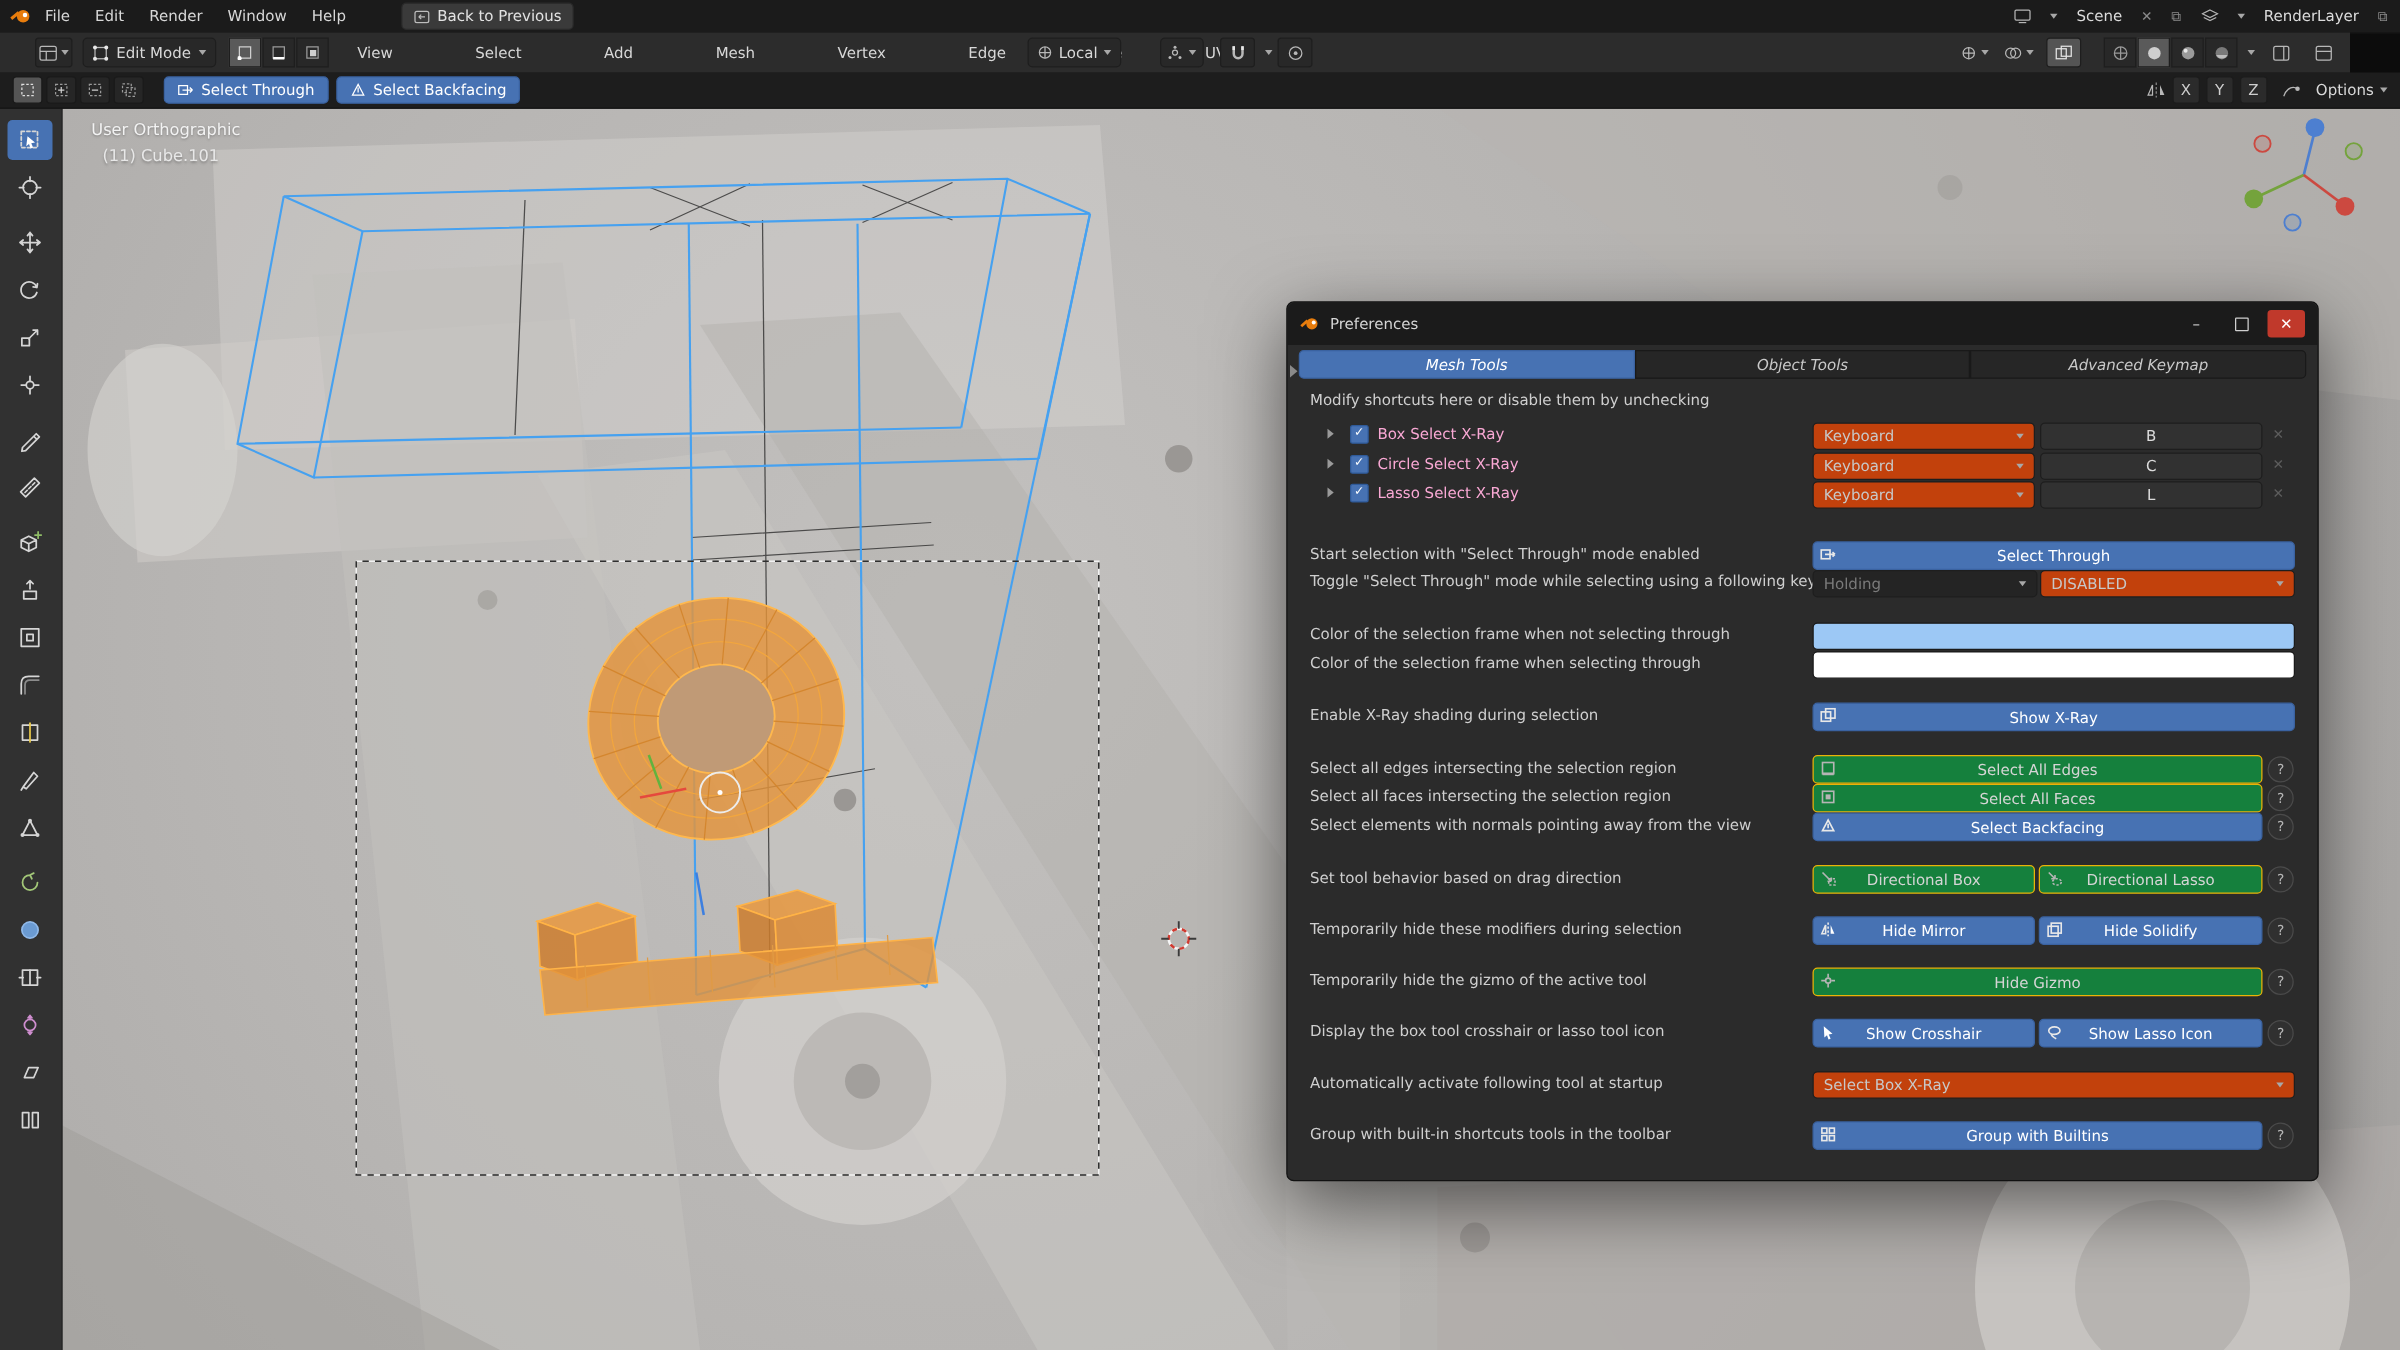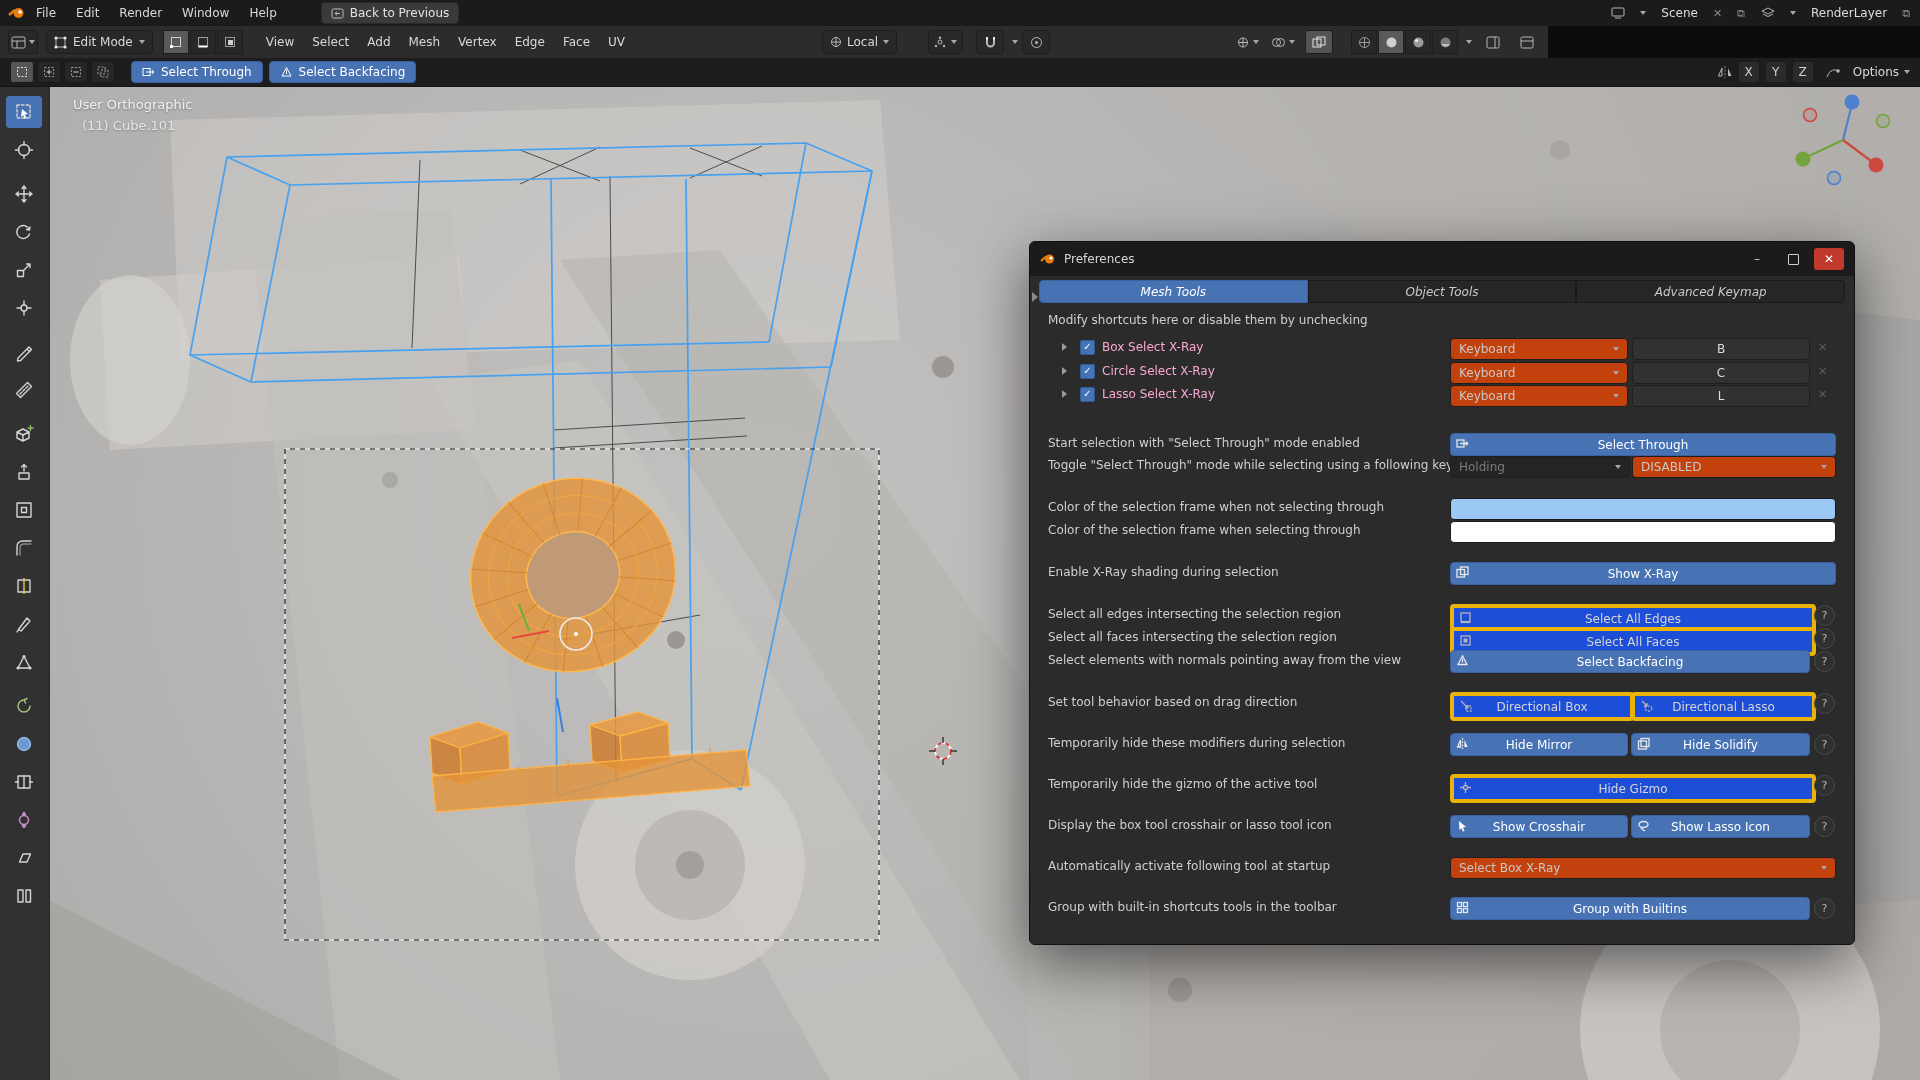--- a/index.html
+++ b/index.html
@@ -12,28 +12,28 @@
     display:flex;align-items:center;border-bottom:1px solid #101010;z-index:5;}
   .menu-item{padding:0 10px;height:26px;display:flex;align-items:center;color:#d8d8d8;cursor:default;}
   .back-btn{margin-left:34px;height:20px;background:#3a3a3a;border:1px solid #2a2a2a;border-radius:4px;
     display:flex;align-items:center;padding:0 9px;gap:6px;color:#e2e2e2;}
   .topbar-right{margin-left:auto;display:flex;align-items:center;gap:16px;padding-right:10px;}
   .selector{display:flex;align-items:center;gap:15px;color:#dcdcdc;}
   .caret{width:0;height:0;border-left:3.5px solid transparent;border-right:3.5px solid transparent;border-top:4.5px solid #a8a8a8;display:inline-block;}
   .dim-glyph{color:#8a8a8a;font-size:11px;}
 
   
-  .header{position:absolute;left:0;top:26px;width:1548px;height:32px;background:#2c2c2c;
-    display:flex;align-items:center;border-bottom:1px solid #1d1d1d;z-index:5;}
+  .header{position:absolute;left:0;top:26px;width:1860px;height:32px;background:#2c2c2c;
+    display:flex;align-items:center;border-bottom:1px solid #1d1d1d;z-index:5;padding-left:20px;}
   .mode-dd{height:22px;background:#282828;border:1px solid #1e1e1e;border-radius:4px;
     display:flex;align-items:center;gap:6px;padding:0 7px;margin-left:8px;}
   .selgrp{display:flex;gap:1px;margin-left:10px;}
   .selbtn{width:24px;height:22px;background:#282828;border:1px solid #1e1e1e;display:flex;align-items:center;justify-content:center;}
   .selbtn.active{background:#5a5a5a;}
-  .hmenus{display:flex;margin-left:14px;}
+  .hmenus{display:flex;margin-left:14px;gap:48px;}
   .hmenus .menu-item{height:32px;padding:0 9px;}
   .widget{height:22px;background:#282828;border:1px solid #1e1e1e;border-radius:4px;
     display:flex;align-items:center;gap:5px;padding:0 7px;}
   .ibtn{height:22px;min-width:22px;display:flex;align-items:center;justify-content:center;gap:3px;
     background:transparent;border-radius:3px;padding:0 2px;}
   .ibtn.box{background:#282828;border:1px solid #1e1e1e;}
   .ibtn.active{background:#545454;border:1px solid #1e1e1e;}
   .header-right{margin-left:auto;display:flex;align-items:center;gap:8px;padding-right:8px;}
 
   
@@ -85,21 +85,21 @@
   .cb::after{content:"\2713";}
   .dd{position:absolute;height:20px;background:#c2410c;border:1px solid #1e1e1e;border-radius:4px;
     display:flex;align-items:center;padding:0 8px;color:#c8c8c8;}
   .dd .caret{margin-left:auto;}
   .dd.disabled{background:#242424;color:#7a7a7a;}
   .keybtn{position:absolute;height:20px;background:#313131;border:1px solid #1e1e1e;border-radius:4px;
     display:flex;align-items:center;justify-content:center;color:#dcdcdc;}
   .clearx{position:absolute;left:788px;top:4px;color:#5c5c5c;font-size:11px;}
   .pbtn{position:absolute;height:21px;border-radius:4px;display:flex;align-items:center;justify-content:center;}
   .pbtn.blue{background:#4772b3;border:1px solid #3a62a0;color:#fff;}
-  .pbtn.dark{background:#1d4ed8;border:4px solid #eab308;color:#d5d5d5;}
+  .pbtn.dark{background:#15803d;border:1px solid #eab308;color:#d5d5d5;}
   .pbtn .bicon{position:absolute;left:5px;top:3px;}
   .pbtn svg{stroke:#e8e8e8;fill:none;stroke-width:1.3;}
   .pbtn.dark svg{stroke:#b5b5b5;}
   .help{position:absolute;left:784px;top:1px;width:19px;height:19px;border-radius:50%;background:#303030;
     border:1px solid #4a4a4a;color:#b5b5b5;font-size:11px;display:flex;align-items:center;justify-content:center;}
   .swatch{position:absolute;left:420px;top:1px;width:384px;height:20px;border-radius:4px;border:1px solid #1a1a1a;}
   .pref-edge-arrow{position:absolute;left:2px;top:50px;width:0;height:0;border-top:5px solid transparent;
     border-bottom:5px solid transparent;border-left:6px solid #8a8a8a;}
   .icon-svg{display:flex;align-items:center;justify-content:center;}
 </style>

